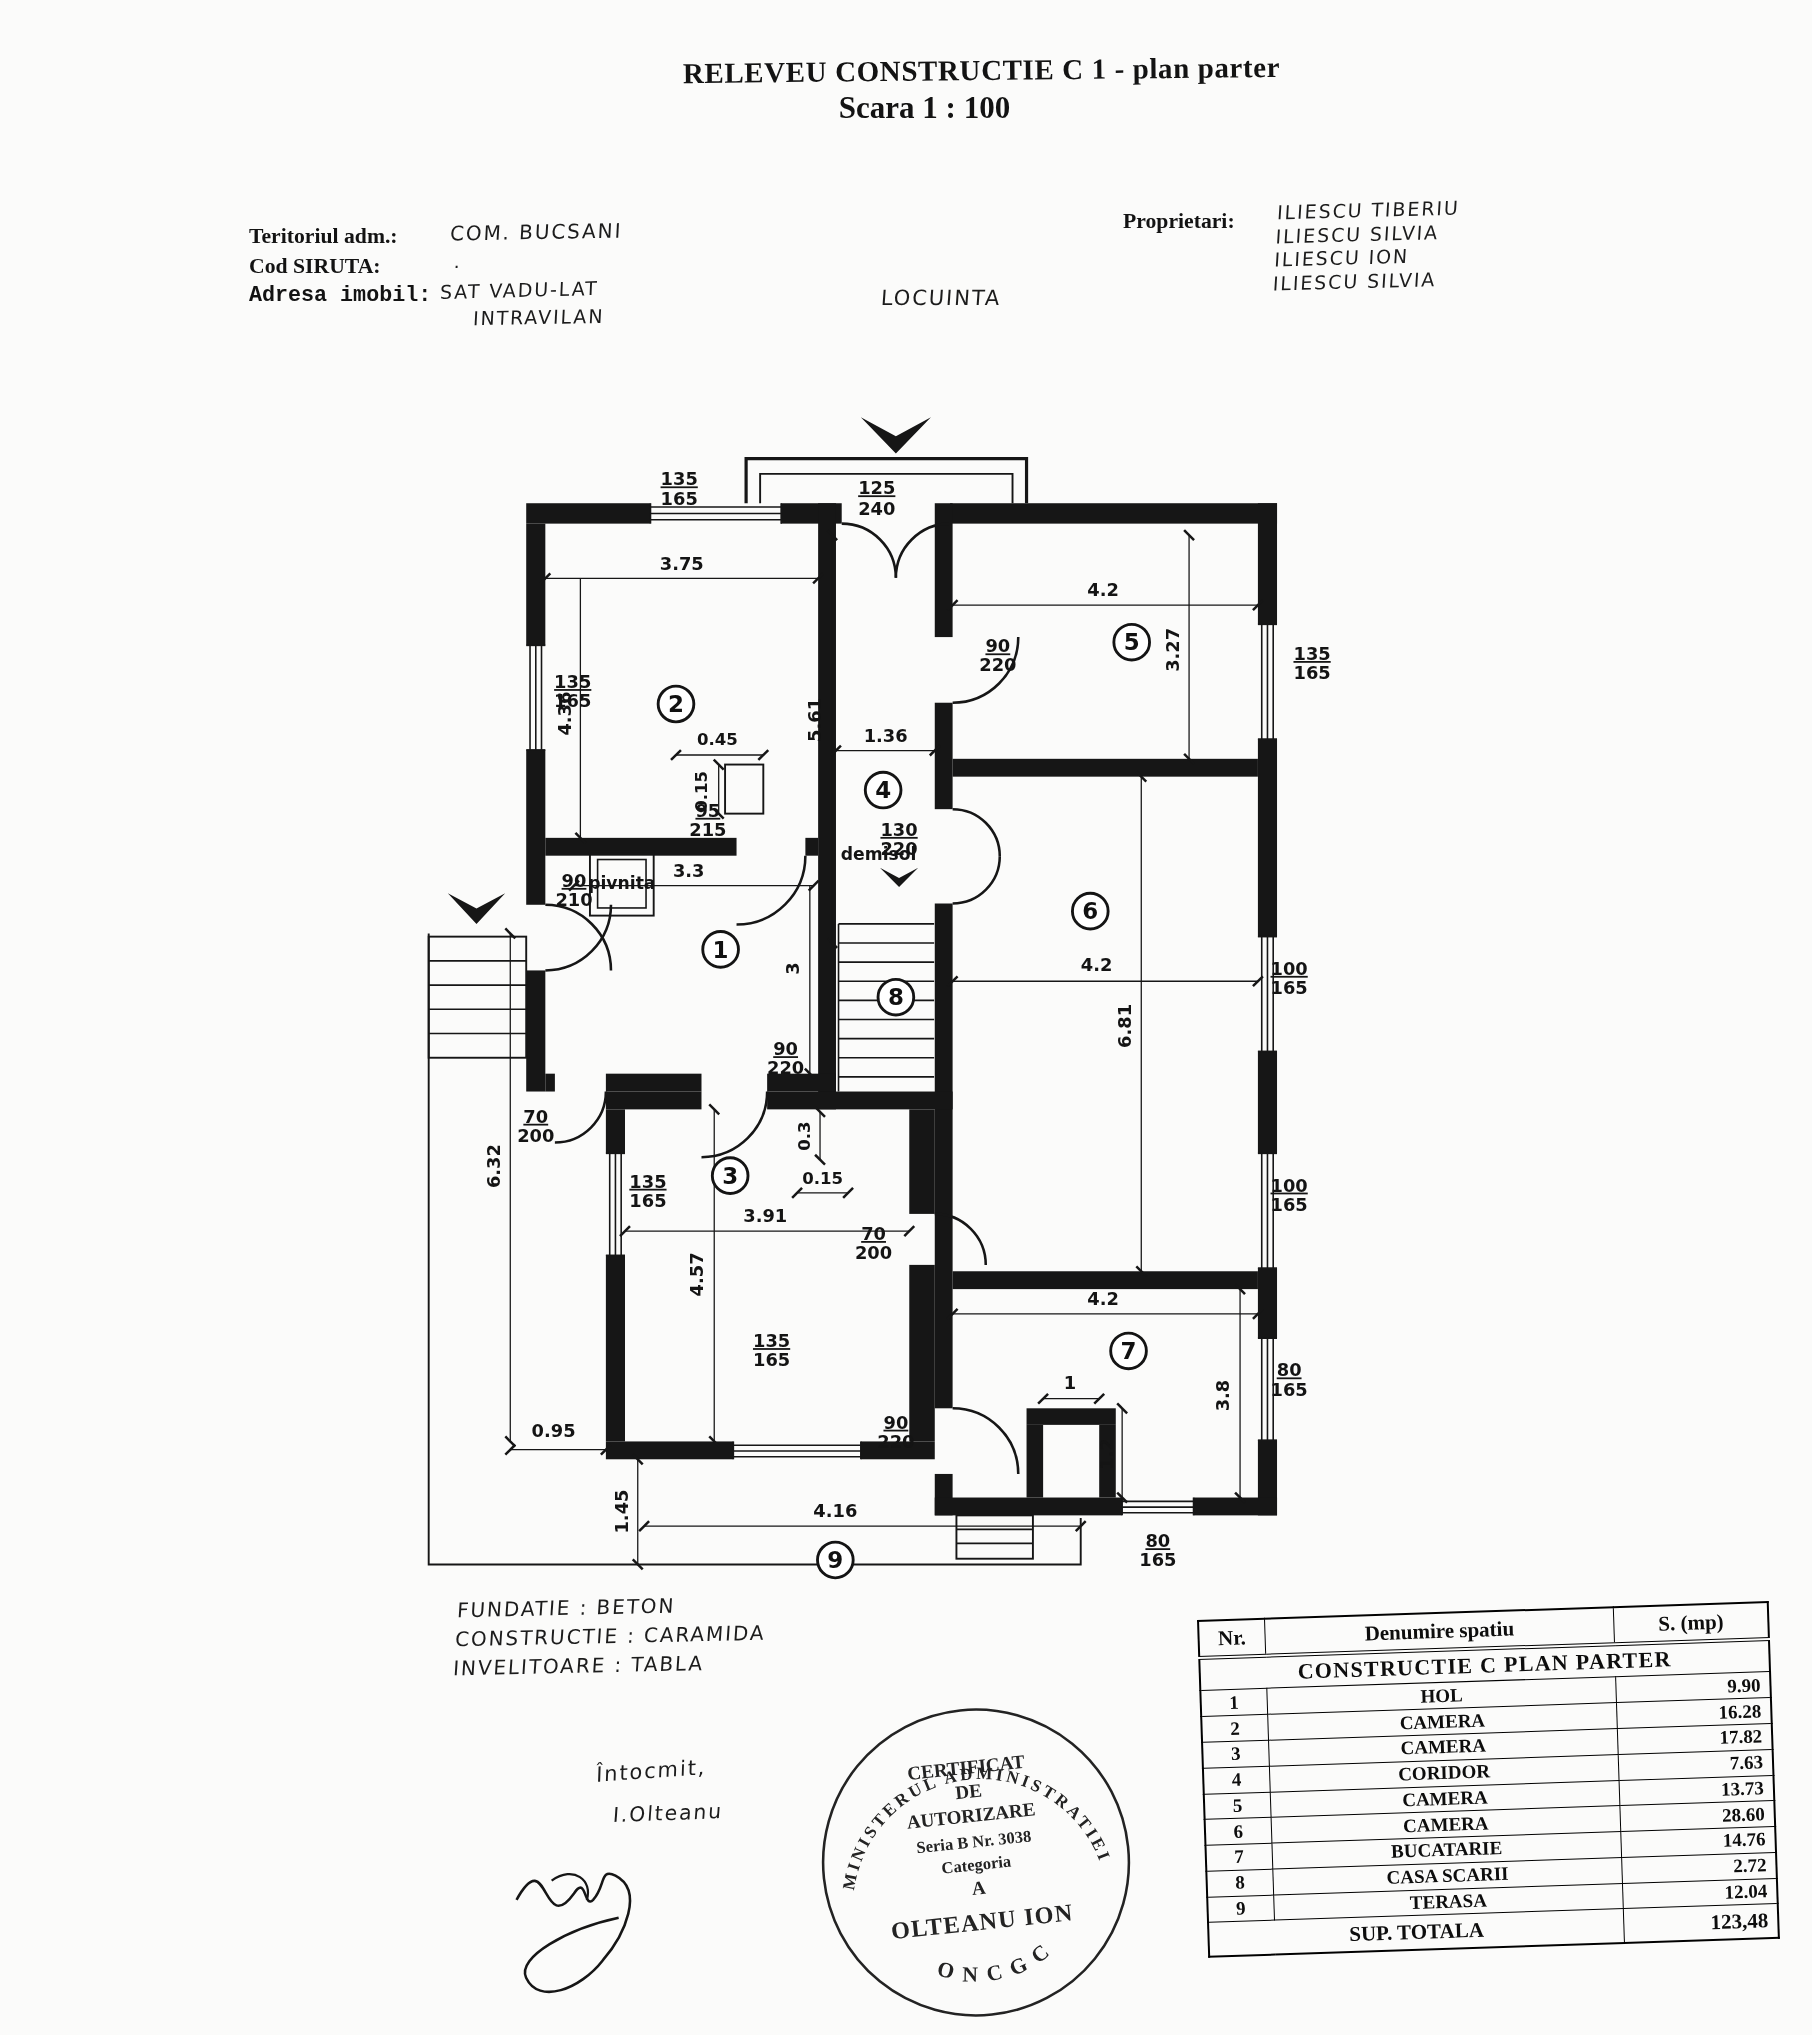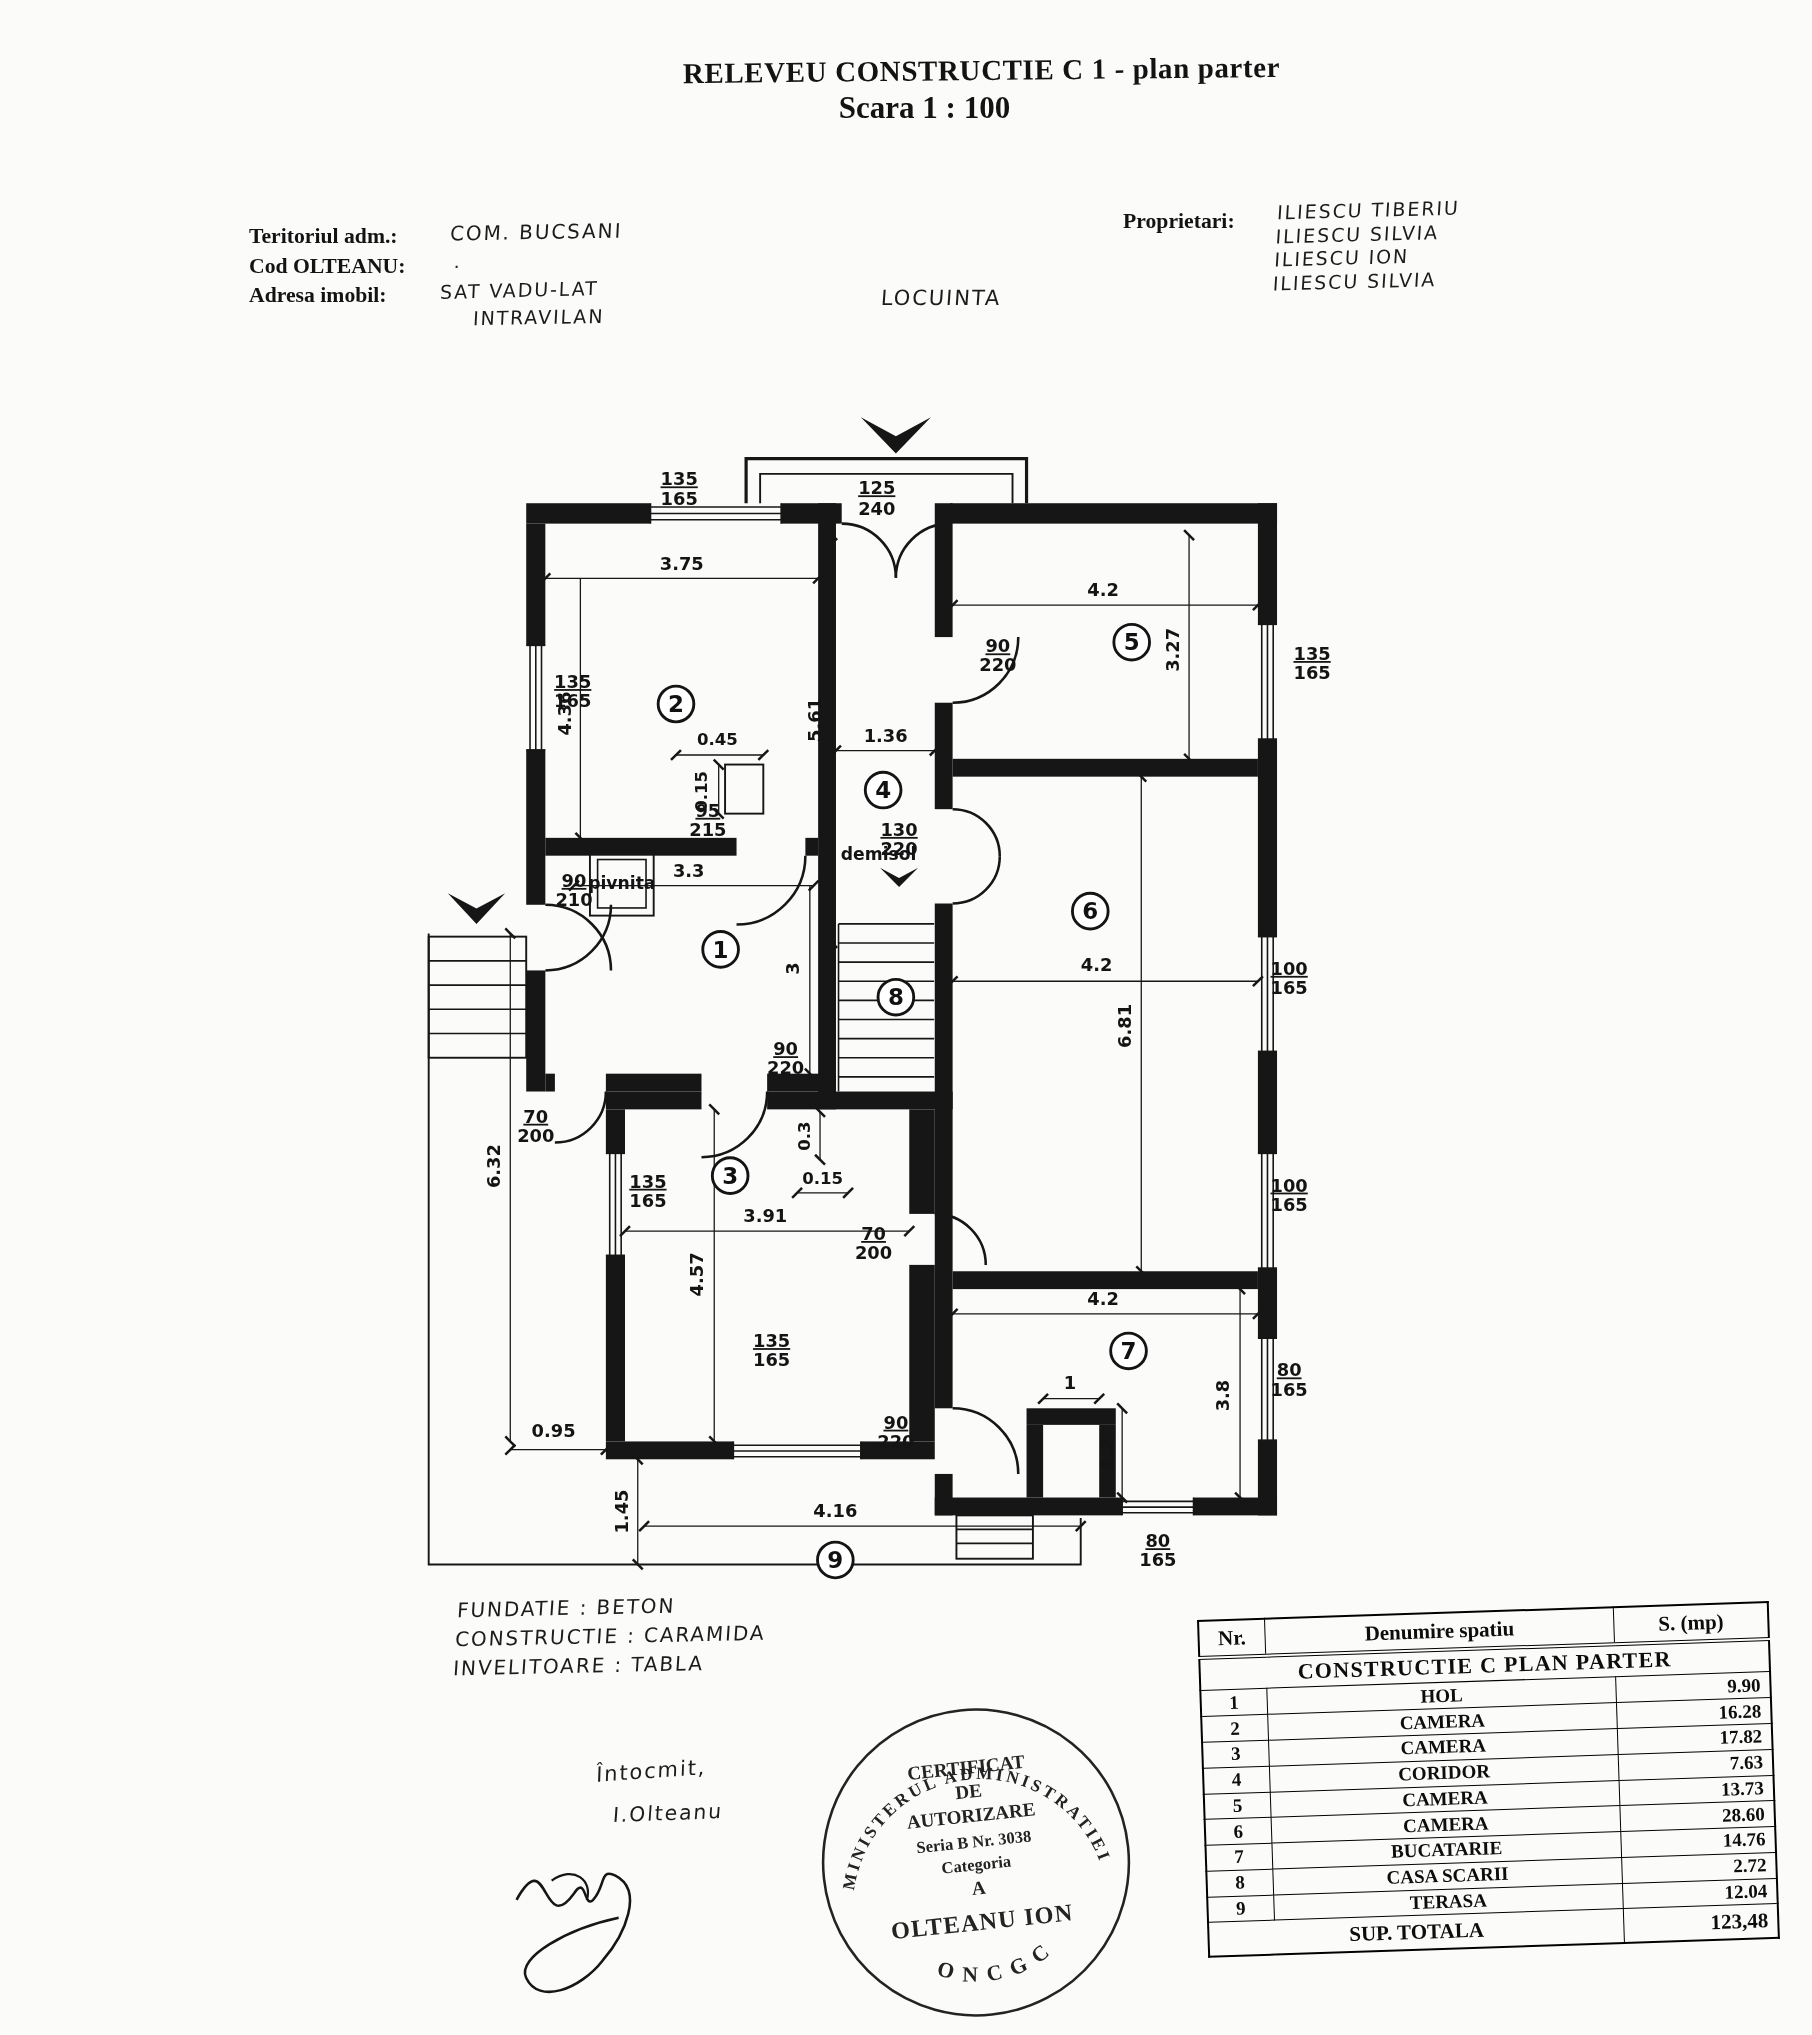--- a/index.html
+++ b/index.html
@@ -48,24 +48,24 @@
 </style>
 </head>
 <body>
 
 <div class="abs printed" id="title">RELEVEU CONSTRUCTIE C 1 - plan parter</div>
 <div class="abs printed" id="scara">Scara 1 :  100</div>
 
 <div class="abs printed lbl" style="left:249px;top:224px;text-align:center;">Teritoriul adm.:</div>
 <div class="abs hand" style="left:450px;top:220px;font-size:20px;transform:rotate(-1deg) skewX(-4deg);">COM. BUCSANI</div>
 
-<div class="abs printed lbl" style="left:249px;top:254px;">Cod OLTEANU:</div>
+<div class="abs printed lbl" style="left:249px;top:254px;">Cod SIRUTA:</div>
 <div class="abs hand" style="left:454px;top:250px;font-size:19px;">.</div>
 
-<div class="abs printed lbl" style="left:249px;top:283px;">Adresa imobil:</div>
+<div class="abs printed lbl" style="left:249px;top:283px;font-family:Liberation Mono, monospace;">Adresa imobil:</div>
 <div class="abs hand" style="left:440px;top:279px;font-size:19px;transform:rotate(-1.5deg) skewX(-4deg);">SAT VADU-LAT</div>
 <div class="abs hand" style="left:473px;top:306px;font-size:19px;transform:rotate(-1deg) skewX(-4deg);">INTRAVILAN</div>
 
 <div class="abs printed lbl" style="left:1123px;top:209px;text-align:center;">Proprietari:</div>
 <div class="abs hand" id="owners-list" style="left:1275px;top:199px;transform:rotate(-1.5deg) skewX(-5deg);">
   <div>ILIESCU TIBERIU</div>
   <div>ILIESCU SILVIA</div>
   <div>ILIESCU ION</div>
   <div>ILIESCU SILVIA</div>
 </div>

